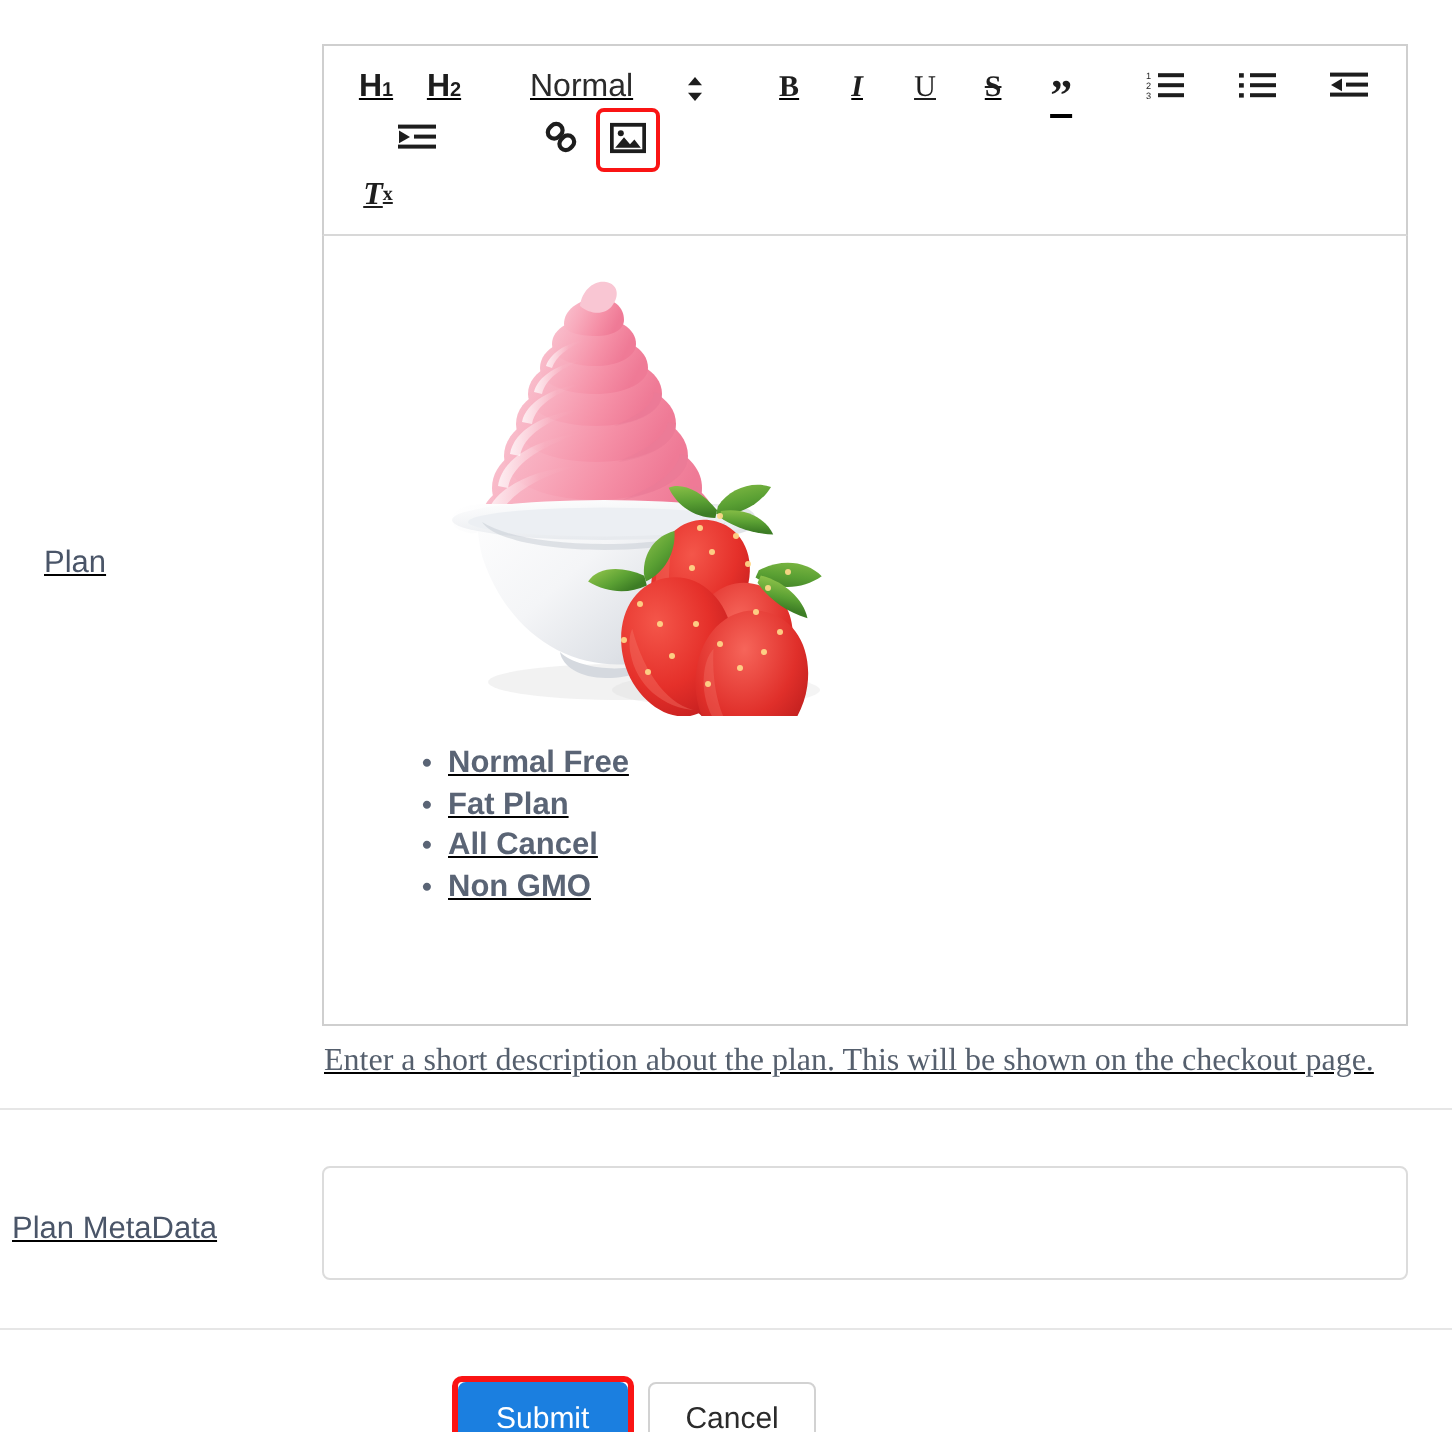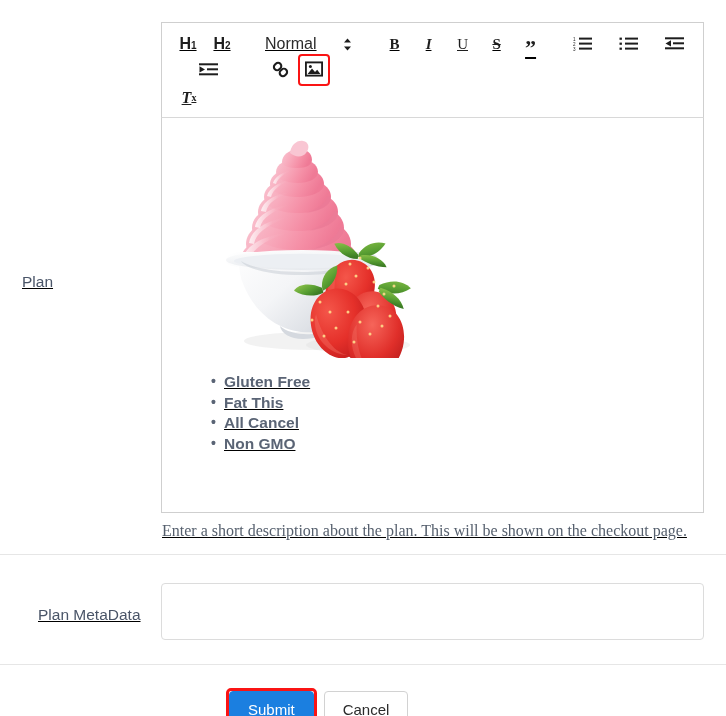--- a/index.html
+++ b/index.html
@@ -201,21 +201,21 @@
     background: #e6e6e6;
   }
 
   
   #row-metadata {
     padding-top: 28px;
     padding-bottom: 24px;
   }
   #meta-label {
     width: 150px;
-    padding-left: 38px;
+    padding-left: 6px;
     color: #4a5568;
     font-size: 15.5px;
     line-height: 22px;
     padding-top: 6px;
   }
   .meta-input {
     width: 543px;
     height: 57px;
     margin-left: 11px;
     border: 1px solid #dcdcdc;
@@ -555,22 +555,22 @@
                 <circle cx="152" cy="186" r="1.5"></circle>
                   <circle cx="162" cy="198" r="1.5"></circle>
                 <circle cx="146" cy="206" r="1.5"></circle>
                   <circle cx="174" cy="190" r="1.5"></circle>
               </g>
             </g>
           </svg>
         </div>
 
         <ul class="bullet-list">
-          <li>Gluten Free</li>
-          <li>Fat This</li>
+          <li>Normal Free</li>
+          <li>Fat Plan</li>
           <li>All Cancel</li>
           <li>Non GMO</li>
         </ul>
 
       </div>
 
       <div class="help-text">Enter a short description about the plan. This will be shown on the checkout page.</div>
 
     </div>
   </div>

